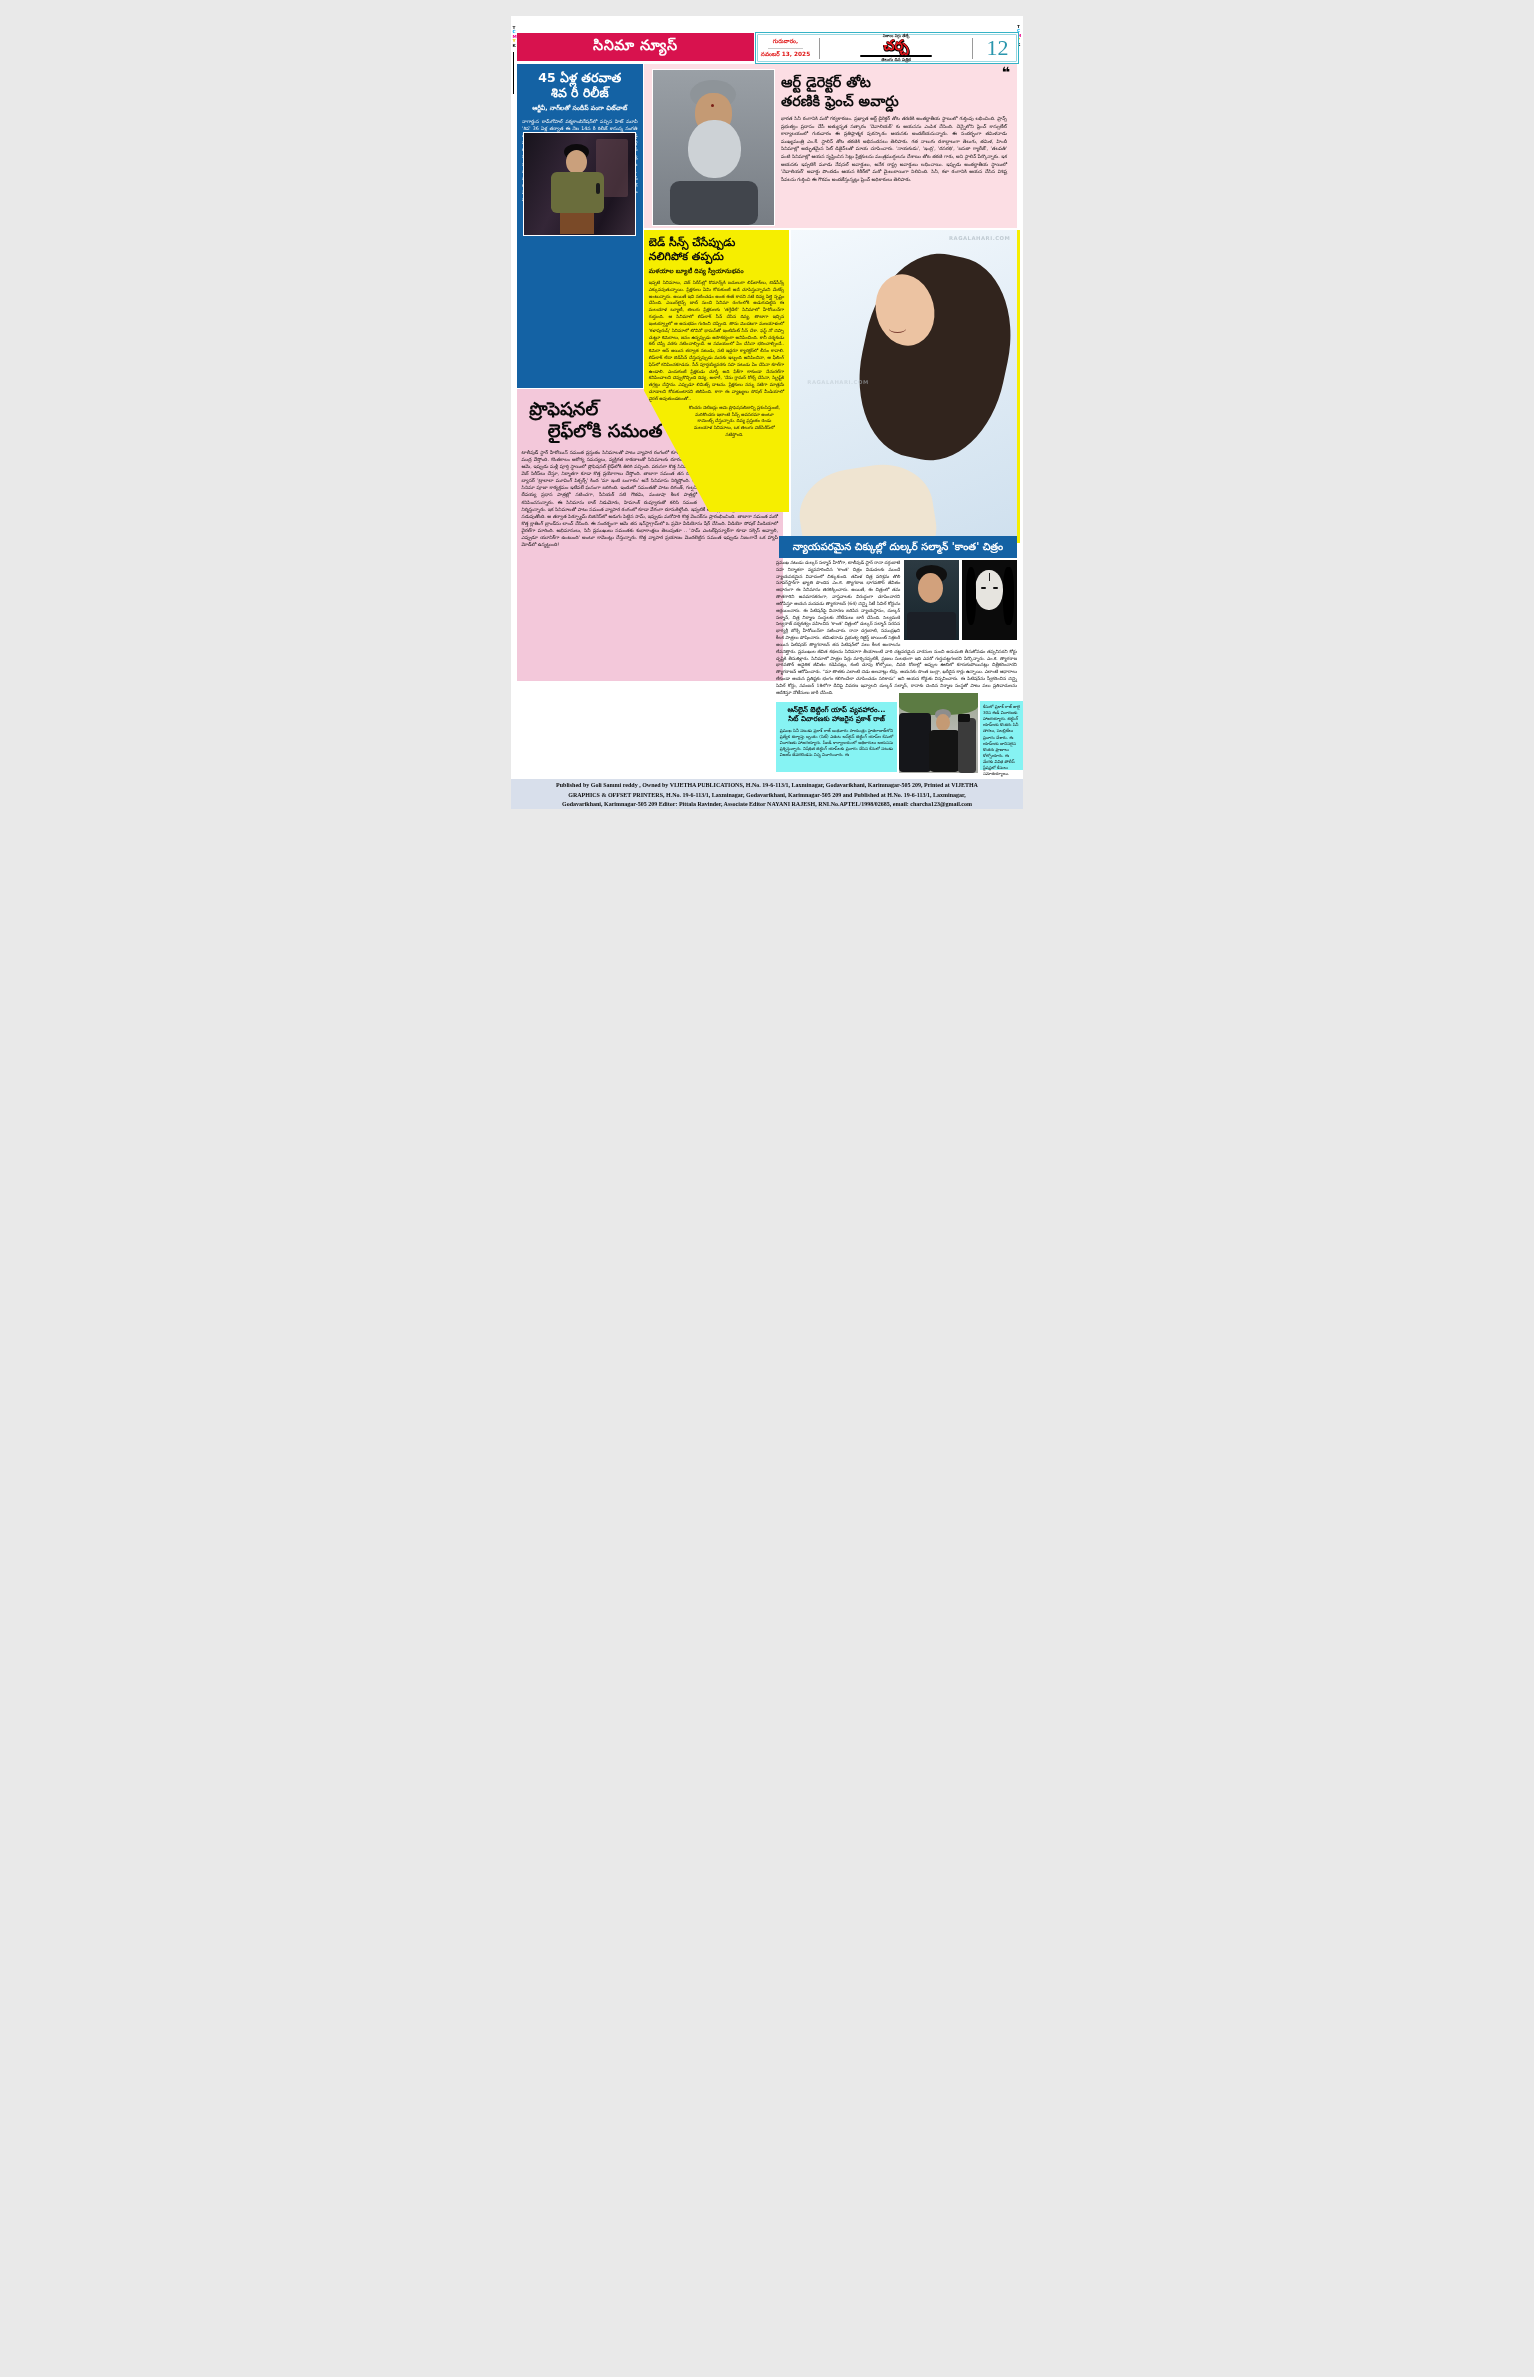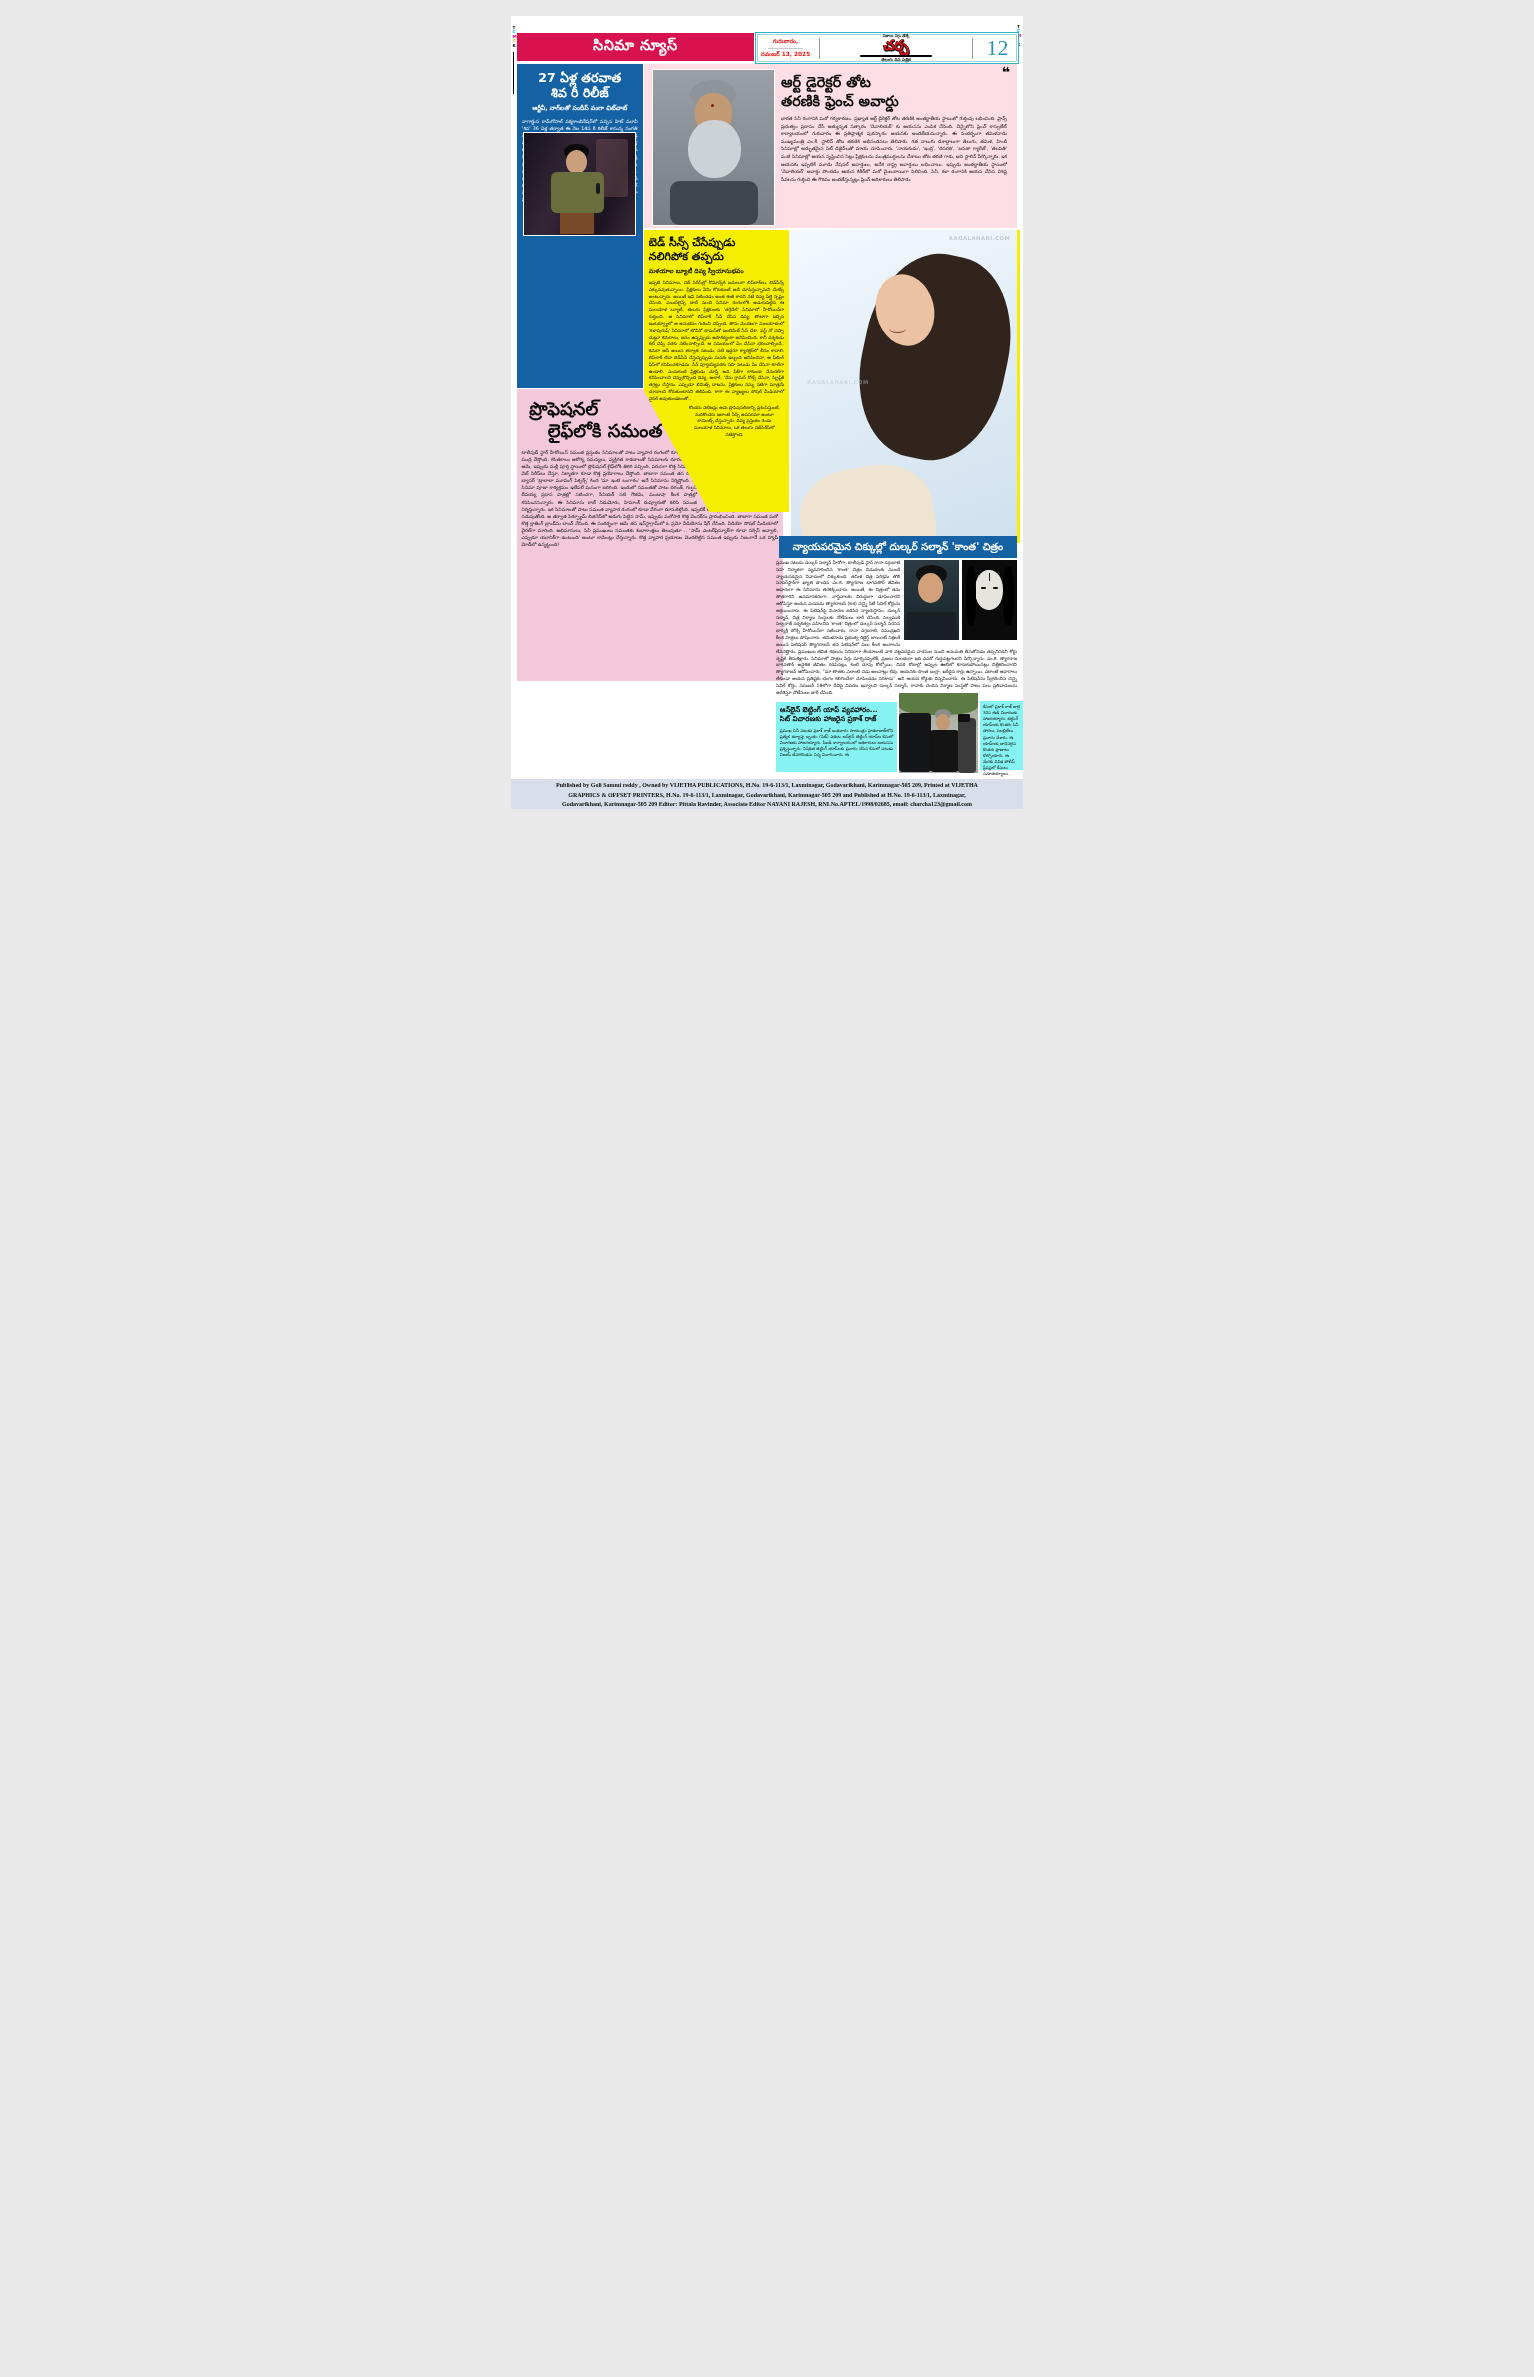--- a/index.html
+++ b/index.html
@@ -52,21 +52,21 @@
   .pinkSam{background:#f3c8da;}
   .sam-h{font-size:18px;font-weight:bold;color:#0a0a0a;line-height:1.15;}
   .sam-body::before{content:"";float:right;width:81px;height:57px;}
 
   
   .kbar{background:#1462a4;color:#fff;font-size:10px;font-weight:bold;text-align:center;}
   .k-photos{float:right;width:113px;height:80px;margin:0 0 2.9px 3.8px;position:relative;}
 
   
   .cyanbox{background:#86f3f3;}
-  .prak-h{font-size:7px;font-weight:bold;line-height:1.35;color:#050505;}
+  .prak-h{font-size:7px;font-weight:bold;line-height:1.35;color:#050505;text-align:center;}
   .small-txt{font-size:4.1px;text-align:justify;line-height:1.5;}
 
   
   .footer{background:#d8dfeb;text-align:center;font-family:"Liberation Serif",serif;
     font-weight:bold;font-size:6px;line-height:1.55;color:#0d0d0d;}
 
   .wm{position:absolute;color:#b9c4cc;font-size:5.3px;letter-spacing:0.5px;opacity:.85;font-weight:bold;}
   .board-logo{position:absolute;left:0;right:0;top:10.5px;text-align:center;font-size:17px;font-weight:bold;
     font-family:"DejaVu Sans",sans-serif;}
   .yel{color:#ffcf1f}.whi{color:#fff}
@@ -107,21 +107,21 @@
       <div class="tagline">నిజాలు నిగ్గు తేల్చే</div>
       <div class="logo">చర్చ</div>
       <div class="logo-underline"></div>
       <div class="logo-sub">తెలుగు దిన పత్రిక</div>
     </div>
     <div class="vbar"></div>
     <div class="pagenum">12</div>
   </div>
 
   <div class="abs blue-panel" style="left:5.8px;top:48px;width:126px;height:324px;">
-    <div class="h" style="margin-top:5.8px;">27 ఏళ్ల తరవాత</div>
+    <div class="h" style="margin-top:5.8px;">45 ఏళ్ల తరవాత</div>
     <div class="h">శివ రీ రిలీజ్</div>
     <div class="sub">ఆర్జీవీ, నాగ్‌లతో సందీప్ వంగా చిట్‌చాట్</div>
 
     <div class="ph" style="left:5.8px;top:68px;width:111px;height:102px;border:1.4px solid #fff;
          background:linear-gradient(115deg,#17131c,#342637 40%,#1c1420 75%,#3a2c3a);">
       <div style="right:6.7px;top:5.8px;width:32px;height:58px;background:#6b4a52;opacity:.5;border-radius:1.9px;"></div>
       <div style="left:40px;top:10.5px;width:25px;height:16.3px;background:#0c0a0c;border-radius:50%;"></div>
       <div style="left:42px;top:17px;width:21px;height:24px;background:#caa07c;border-radius:50%;"></div>
       <div style="left:27px;top:39px;width:53px;height:41px;background:#6a6d3c;border-radius:5.8px;"></div>
       <div style="left:36px;top:80px;width:34px;height:21px;background:#7a4a28;"></div>

